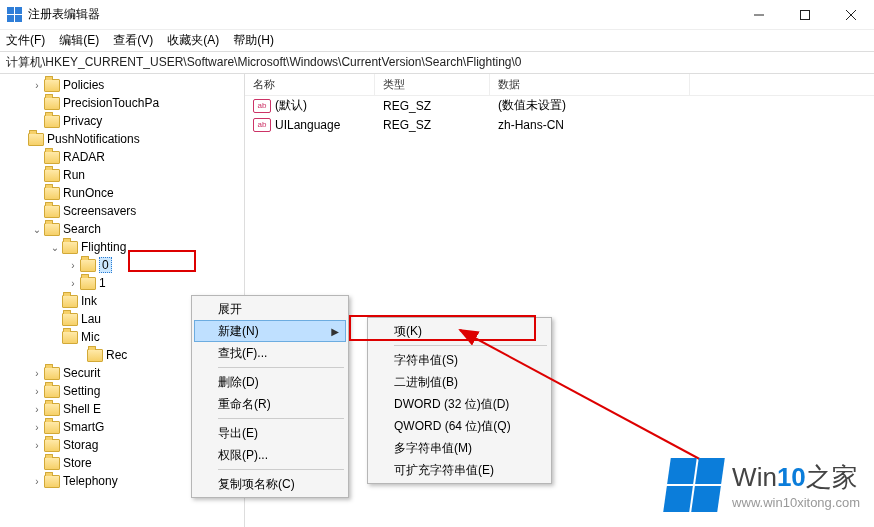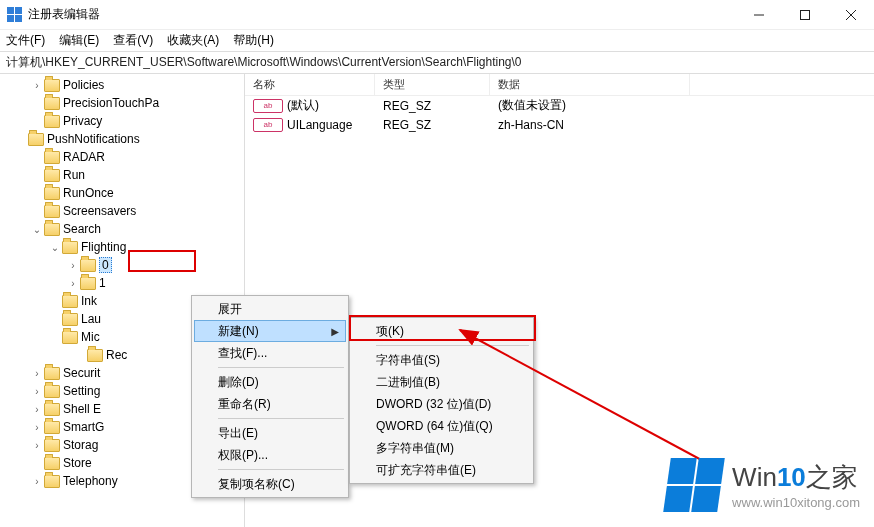--- a/index.html
+++ b/index.html
@@ -23,21 +23,21 @@
   .tree .selected .label { background:#cde8ff; border:1px dotted #2a7cd2; padding:0 2px; }
   .redbox { position:absolute; border:2px solid #d00; pointer-events:none; }
   .list { flex:1; position:relative; }
   .list-header { display:flex; height:22px; border-bottom:1px solid #eee; }
   .list-header .col { border-right:1px solid #eee; padding:3px 8px; font-size:11px; color:#333; }
   .list-row { display:flex; height:19px; align-items:center; }
   .list-row .col { padding:0 8px; font-size:12px; display:flex; align-items:center; }
   .col-name { width:130px; }
   .col-type { width:115px; }
   .col-data { width:200px; }
-  .val-icon { width:30px; height:14px; border:1px solid #c36; background:#fff; color:#c36; font-size:8px; display:flex; align-items:center; justify-content:center; margin-right:4px; border-radius:2px; }
+  .val-icon { width:18px; height:14px; border:1px solid #c36; background:#fff; color:#c36; font-size:8px; display:flex; align-items:center; justify-content:center; margin-right:4px; border-radius:2px; }
   
   .ctxmenu { position:absolute; background:#f5f5f5; border:1px solid #b6b6b6; box-shadow:2px 2px 4px rgba(0,0,0,.25); font-size:12px; padding:2px; }
   .ctxmenu .mitem { height:22px; display:flex; align-items:center; padding:0 24px 0 24px; position:relative; white-space:nowrap; }
   .ctxmenu .mitem.hover { background:#bfe0ff; border:1px solid #6cace0; padding:0 23px 0 23px; }
   .ctxmenu .sep { height:1px; background:#ccc; margin:3px 2px 3px 24px; }
   .ctxmenu .arrow { position:absolute; right:6px; font-size:10px; color:#333; }
   
   .watermark { position:absolute; right:14px; bottom:14px; display:flex; align-items:center; gap:10px; }
   .winlogo { display:flex; flex-wrap:wrap; width:56px; height:56px; transform:skewX(-8deg); }
   .winlogo span { width:26px; height:26px; background:#0b7dda; margin:1px; }
@@ -262,21 +262,21 @@
     </div>
   <div class="mitem">
       <span>权限(P)...</span>
     </div>
   <div class="sep"></div>
   <div class="mitem">
       <span>复制项名称(C)</span>
     </div>
 </div>
 
-<div class="ctxmenu" style="left:349px; top:317px; width:185px;">
+<div class="ctxmenu" style="left:367px; top:317px; width:185px;">
   <div class="mitem">
       <span>项(K)</span>
     </div>
   <div class="sep"></div>
   <div class="mitem">
       <span>字符串值(S)</span>
     </div>
   <div class="mitem">
       <span>二进制值(B)</span>
     </div>

